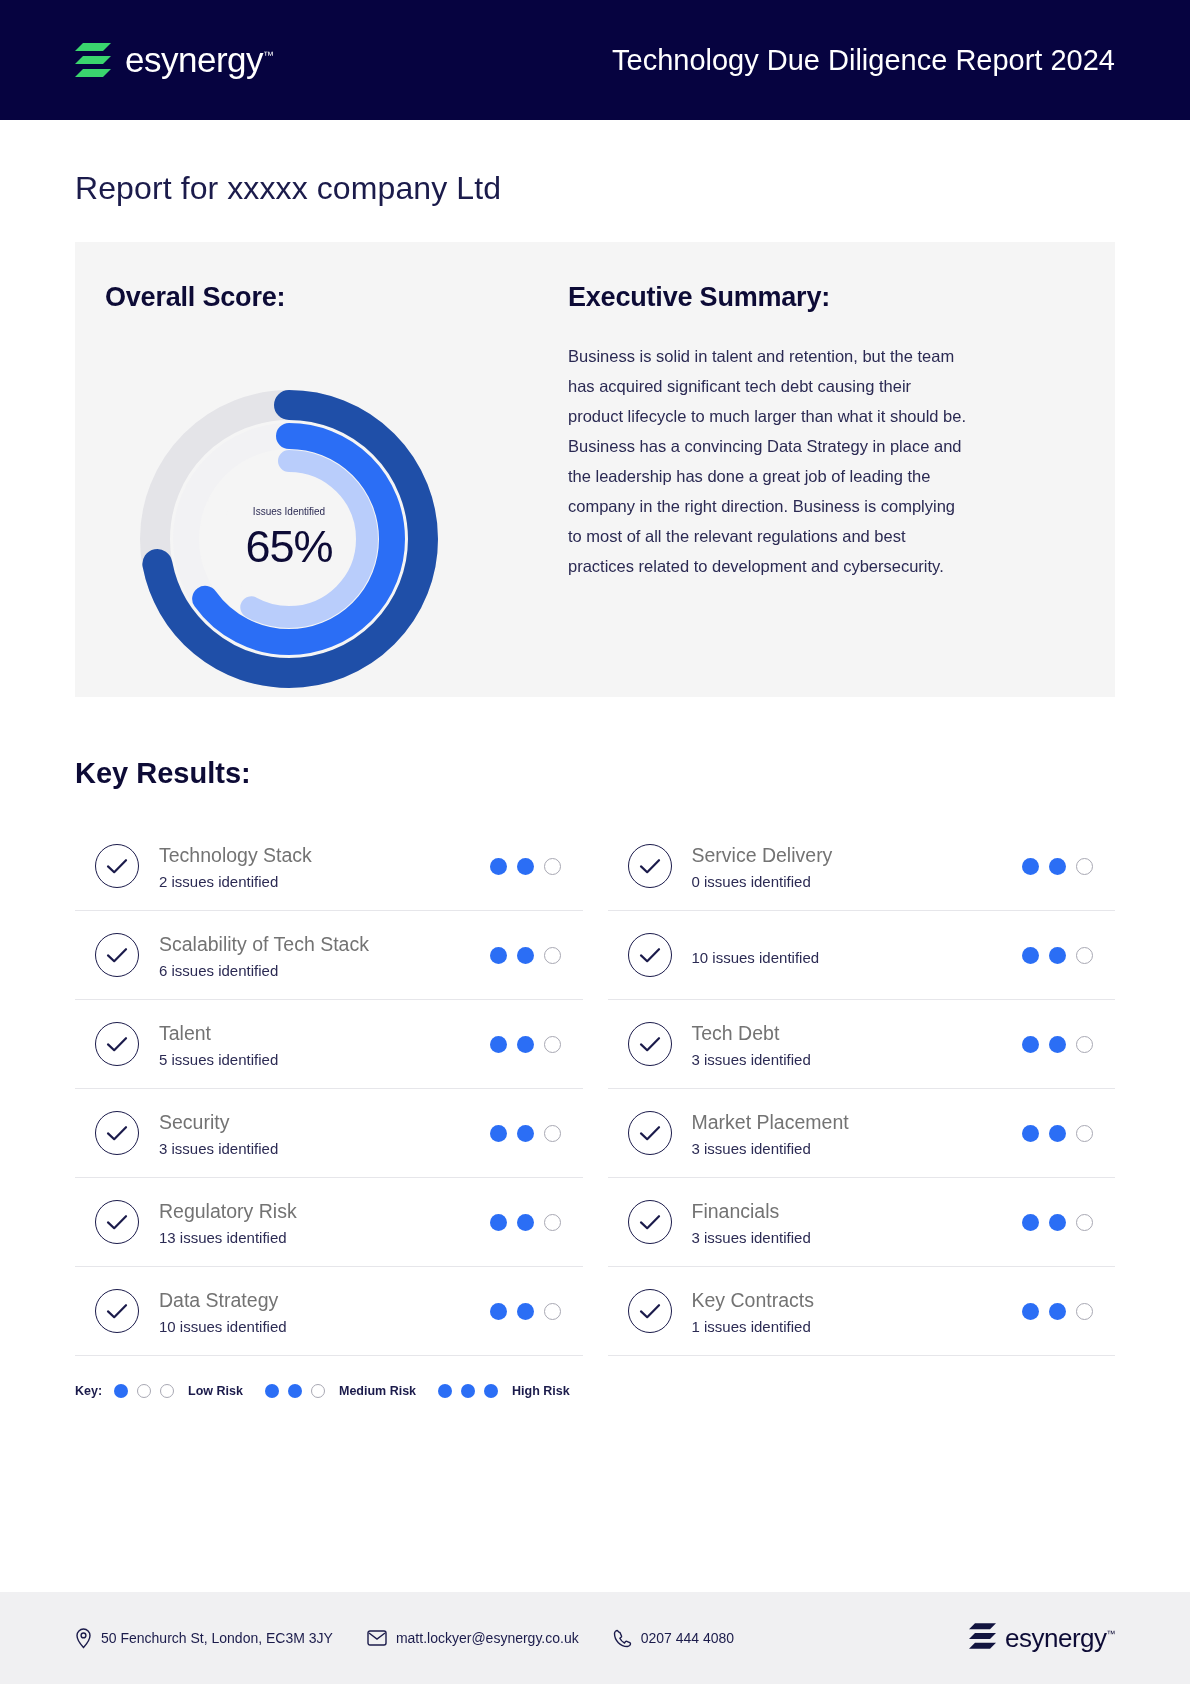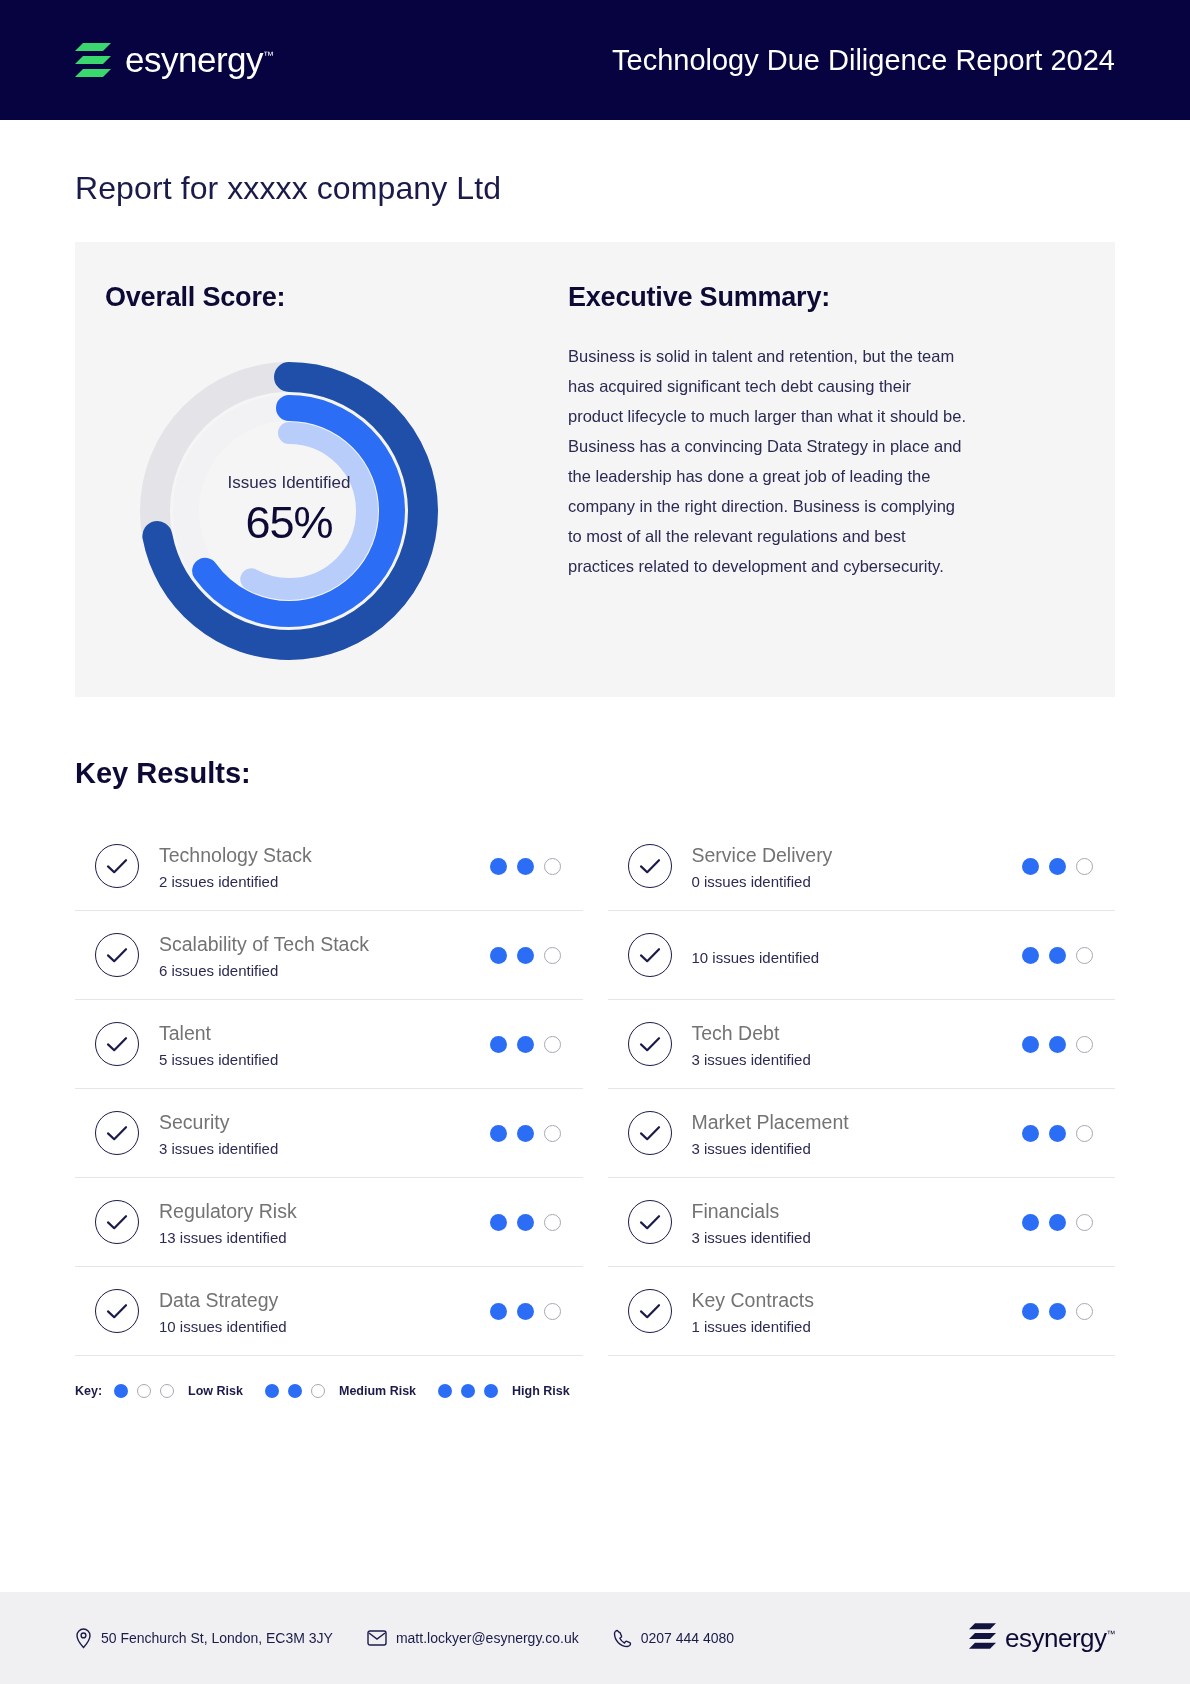--- a/index.html
+++ b/index.html
@@ -61,20 +61,21 @@
     height: 455px;
     display: flex;
     padding: 40px 0 0 0;
   }
   .score-col {
     width: 465px;
     padding-left: 30px;
     display: flex;
     flex-direction: column;
     align-items: flex-start;
+    gap: 28px;
   }
   .summary-col {
     flex: 1;
     padding-left: 28px;
     padding-right: 40px;
   }
   .panel-h2 {
     font-size: 27px;
     font-weight: bold;
     color: #0d0b36;
@@ -99,21 +100,21 @@
   .donut-center {
     position: absolute;
     top: 0; left: 0; right: 0; bottom: 0;
     display: flex;
     flex-direction: column;
     align-items: center;
     justify-content: center;
     pointer-events: none;
   }
   .donut-label {
-    font-size: 17px;
+    font-size: 10px;
     color: #2b2a53;
     margin-bottom: 4px;
   }
   .donut-value {
     font-size: 45px;
     font-weight: 400;
     color: #0d0b36;
     letter-spacing: -1px;
   }
 

